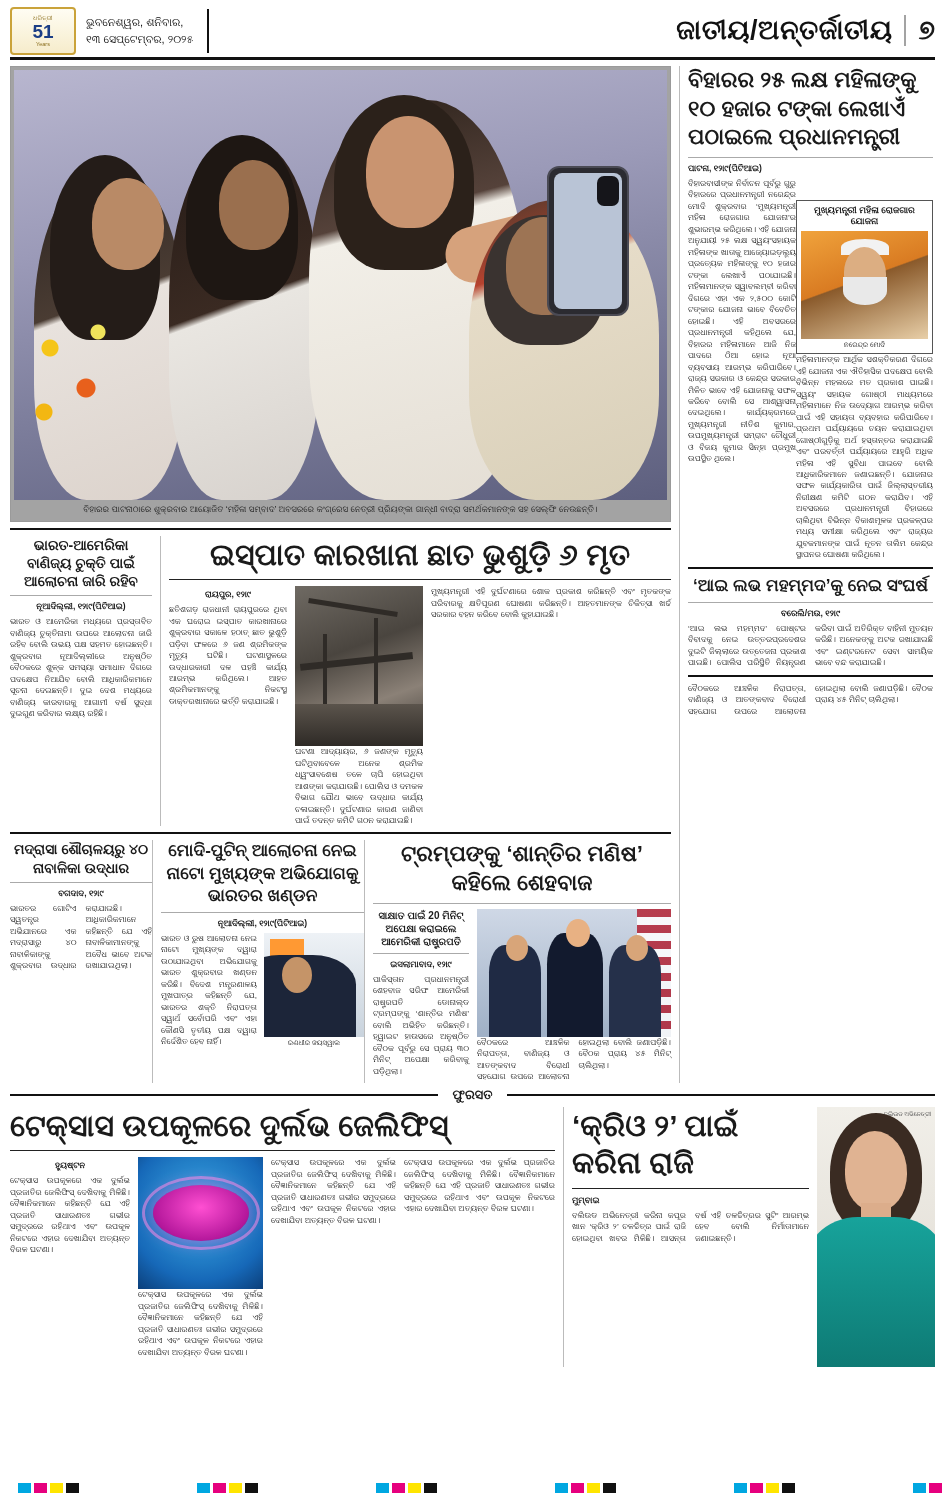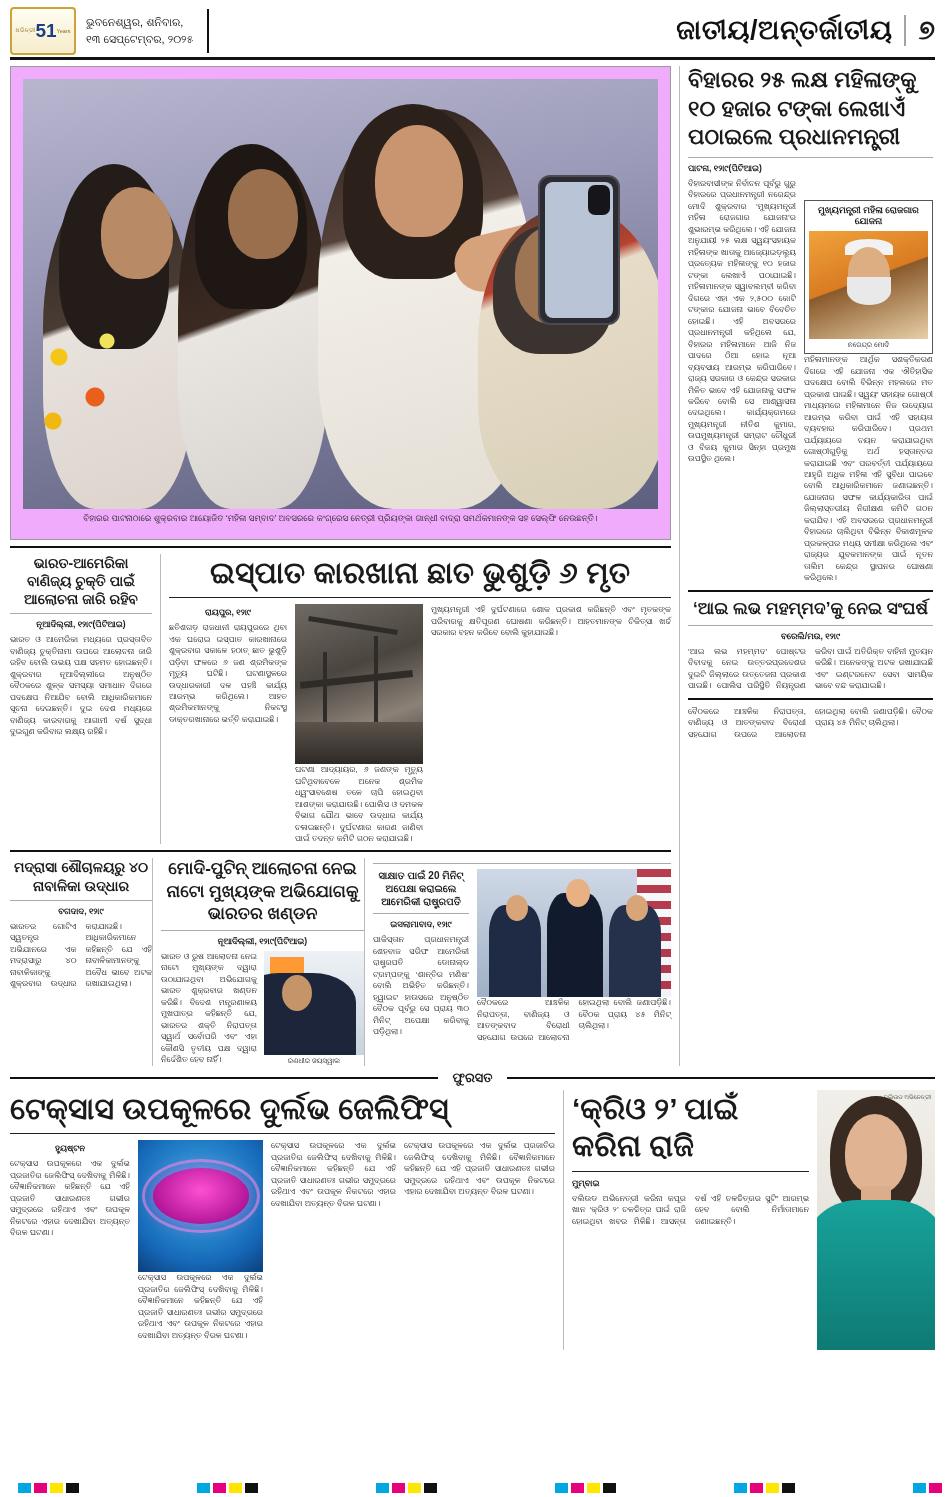--- a/index.html
+++ b/index.html
@@ -11,39 +11,39 @@
     color: #1a1a1a;
     overflow: hidden;
     position: relative;
   }
   .page { width:945px; height:1497px; position:relative; padding: 6px 10px 0 10px; }
 
   
   .masthead { display:flex; align-items:center; height:54px; border-bottom:3px solid #111; padding-bottom:2px; }
   .logo-badge {
     width:66px; height:48px; border:2px solid #caa33a; border-radius:4px;
-    display:flex; flex-direction:row; align-items:center; justify-content:center;
+    display:flex; flex-direction:column; align-items:center; justify-content:center;
     background: linear-gradient(#fffdf3,#f6eccb);
     margin-right:10px; flex:0 0 auto;
   }
   .logo-badge .top { font-size:6px; color:#8a6d1c; letter-spacing:.3px; }
   .logo-badge .num { font-size:19px; font-weight:bold; color:#1b3e86; line-height:1; }
   .logo-badge .yrs { font-size:5.5px; color:#8a6d1c; }
   .masthead-place { font-size:11px; line-height:1.5; color:#111; border-right:2px solid #111; padding-right:14px; height:44px; display:flex; flex-direction:column; justify-content:center;}
   .masthead-spacer { flex:1; }
   .section-title { font-size:27px; font-weight:bold; color:#111; letter-spacing:.5px; padding-right:12px; border-right:2px solid #a3a3a3; }
   .page-num { font-size:27px; font-weight:bold; padding-left:12px; }
 
   
   .content { display:flex; gap:8px; margin-top:6px; }
   .left-zone { width:661px; }
   .right-zone { width:254px; }
 
   
-  .photo-frame { border:1px solid #9a9a9a; padding:12px; background:#f0abfc; }
+  .photo-frame { border:1px solid #9a9a9a; padding:3px; background:#a3a3a3; }
   .photo {
     width:100%; height:430px; position:relative; overflow:hidden;
     background: linear-gradient(170deg,#b8b6cf 0%, #9b9ab8 35%, #7d7e9c 65%, #5d5f7e 100%);
   }
   .ph-person { position:absolute; border-radius:45% 45% 35% 35%; }
   .p1 { left:20px; bottom:0; width:150px; height:330px; background:linear-gradient(160deg,#2a2320,#4a3c33 40%,#e8e2dd 42%,#dcd3cc 100%); }
   .p1-hair { position:absolute; left:36px; bottom:160px; width:110px; height:185px; background:#241c18; border-radius:55% 55% 40% 40%; }
   .p1-face { position:absolute; left:78px; bottom:230px; width:72px; height:92px; background:#b98a66; border-radius:48% 52% 45% 45%; }
   .p2 { left:155px; bottom:0; width:150px; height:360px; background:linear-gradient(160deg,#241a16,#3a2a22 45%,#e9e6e1 47%,#d7d2cd 100%); }
   .p2-hair { position:absolute; left:172px; bottom:200px; width:112px; height:165px; background:#1e1713; border-radius:52% 52% 38% 38%; }
@@ -255,20 +255,21 @@
                   <div class="if-face"></div>
                 </div>
                 <div class="cap-small">ରଣଧୀର ଜୟସ୍ୱାଲ</div>
               </div>
             </div>
           </div>
         </div>
 
         <div style="flex:1;" class="vline">
           <div style="padding-left:8px;">
+            <div class="hl-lg hl-center">ଟ୍ରମ୍ପଙ୍କୁ ‘ଶାନ୍ତିର ମଣିଷ’ କହିଲେ ଶେହବାଜ</div>
             <div class="rule-thin"></div>
             <div style="display:flex; gap:8px;">
               <div style="width:96px;">
                 <div class="hl-sm center" style="font-size:10px;">ସାକ୍ଷାତ ପାଇଁ 20 ମିନିଟ୍‌ ଅପେକ୍ଷା କରାଇଲେ ଆମେରିକୀ ରାଷ୍ଟ୍ରପତି</div>
                 <div class="rule-thin"></div>
                 <div class="dateline">ଇସଲାମାବାଦ, ୧୨ା୯</div>
                 <div class="body-text">ପାକିସ୍ତାନ ପ୍ରଧାନମନ୍ତ୍ରୀ ଶେହବାଜ ସରିଫ ଆମେରିକୀ ରାଷ୍ଟ୍ରପତି ଡୋନାଲ୍ଡ ଟ୍ରମ୍ପଙ୍କୁ ‘ଶାନ୍ତିର ମଣିଷ’ ବୋଲି ଅଭିହିତ କରିଛନ୍ତି। ହ୍ୱାଇଟ ହାଉସରେ ଅନୁଷ୍ଠିତ ବୈଠକ ପୂର୍ବରୁ ସେ ପ୍ରାୟ ୩୦ ମିନିଟ୍‌ ଅପେକ୍ଷା କରିବାକୁ ପଡ଼ିଥିଲା।</div>
               </div>
               <div style="flex:1;">
                 <div class="trump-photo">
@@ -288,21 +289,21 @@
       </div>
 
     </div>
 
     <div class="right-zone vline">
       <div style="padding-left:8px;">
         <div class="hl-lg">ବିହାରର ୨୫ ଲକ୍ଷ ମହିଳାଙ୍କୁ ୧୦ ହଜାର ଟଙ୍କା ଲେଖାଏଁ ପଠାଇଲେ ପ୍ରଧାନମନ୍ତ୍ରୀ</div>
         <div class="rule-thin"></div>
         <div class="dateline" style="text-align:left;">ପାଟନା, ୧୨ା୯(ପିଟିଆଇ)</div>
 
-        <div style="display:flex; gap:8px;">
+        <div style="display:flex; ">
           <div style="width:108px;" class="body-text">ବିହାରବାସୀଙ୍କ ନିର୍ବାଚନ ପୂର୍ବରୁ ଗୁରୁ ବିହାରରେ ପ୍ରଧାନମନ୍ତ୍ରୀ ନରେନ୍ଦ୍ର ମୋଦି ଶୁକ୍ରବାର ‘ମୁଖ୍ୟମନ୍ତ୍ରୀ ମହିଳା ରୋଜଗାର ଯୋଜନା’ର ଶୁଭାରମ୍ଭ କରିଥିଲେ। ଏହି ଯୋଜନା ଅନୁଯାୟୀ ୨୫ ଲକ୍ଷ ସ୍ୱୟଂସହାୟକ ମହିଳାଙ୍କ ଖାତାକୁ ଆଜ୍ୟୋଇଡ଼ଲ୍ୟୁ ପ୍ରତ୍ୟେକ ମହିଳାଙ୍କୁ ୧୦ ହଜାର ଟଙ୍କା ଲେଖାଏଁ ପଠାଯାଇଛି। ମହିଳାମାନଙ୍କ ସ୍ୱାବଲମ୍ବୀ କରିବା ଦିଗରେ ଏହା ଏକ ୨,୫୦୦ କୋଟି ଟଙ୍କାର ଯୋଜନା ଭାବେ ବିବେଚିତ ହୋଇଛି। ଏହି ଅବସରରେ ପ୍ରଧାନମନ୍ତ୍ରୀ କହିଥିଲେ ଯେ, ବିହାରର ମହିଳାମାନେ ଆଜି ନିଜ ପାଦରେ ଠିଆ ହୋଇ ନୂଆ ବ୍ୟବସାୟ ଆରମ୍ଭ କରିପାରିବେ। ରାଜ୍ୟ ସରକାର ଓ କେନ୍ଦ୍ର ସରକାର ମିଳିତ ଭାବେ ଏହି ଯୋଜନାକୁ ସଫଳ କରିବେ ବୋଲି ସେ ଆଶ୍ୱାସନା ଦେଇଥିଲେ। କାର୍ଯ୍ୟକ୍ରମରେ ମୁଖ୍ୟମନ୍ତ୍ରୀ ନୀତିଶ କୁମାର, ଉପମୁଖ୍ୟମନ୍ତ୍ରୀ ସମ୍ରାଟ ଚୌଧୁରୀ ଓ ବିଜୟ କୁମାର ସିନ୍‌ହା ପ୍ରମୁଖ ଉପସ୍ଥିତ ଥିଲେ।</div>
           <div style="flex:1;">
             <div class="rbox">
               <div class="rbox-title">ମୁଖ୍ୟମନ୍ତ୍ରୀ ମହିଳା ରୋଜଗାର ଯୋଜନା</div>
               <div class="modi-photo">
                 <div class="modi-cap"></div>
                 <div class="modi-face"></div>
                 <div class="modi-beard"></div>
               </div>
               <div class="modi-caption">ନରେନ୍ଦ୍ର ମୋଦି</div>

